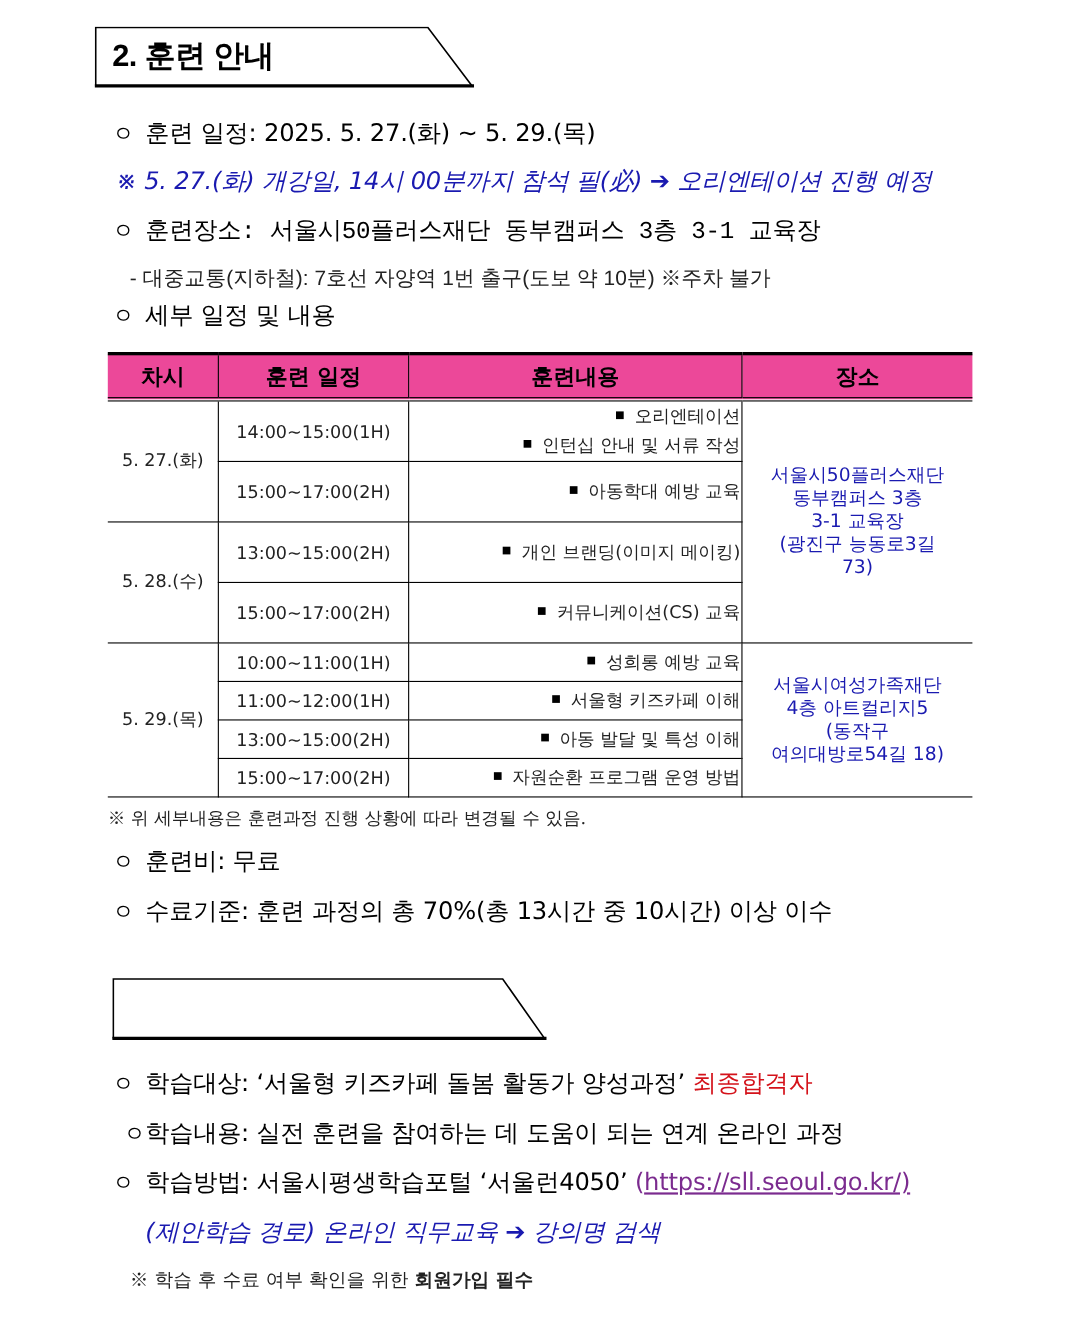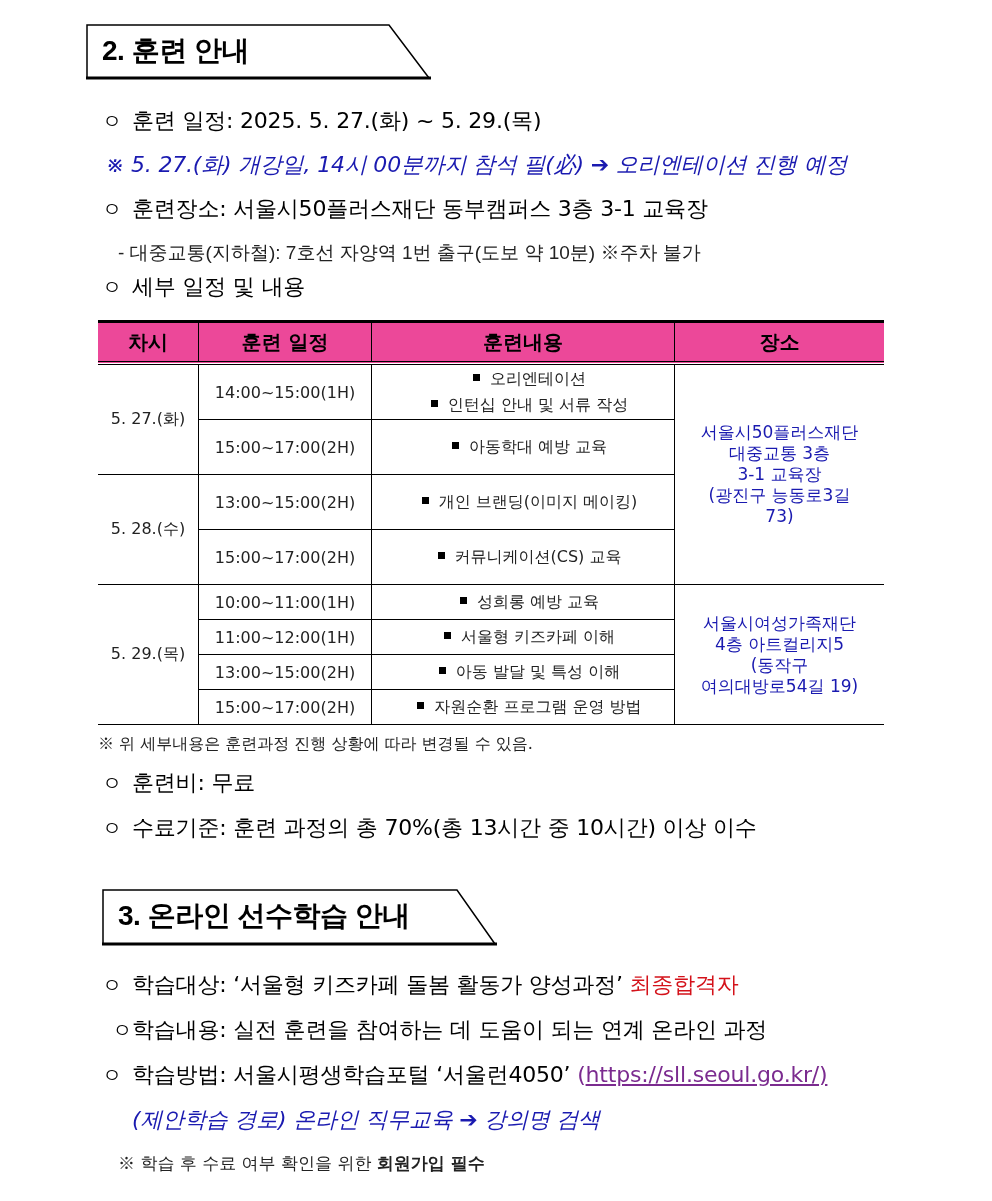--- a/index.html
+++ b/index.html
@@ -17,21 +17,21 @@
           font-family:Liberation Sans, sans-serif; }
   .small-note { position:absolute; white-space:nowrap; font-size:16px; color:#222;
           font-family:"DejaVu Serif","Liberation Serif",serif; }
   table.sched { position:absolute; left:98px; top:320px; width:786px; border-collapse:collapse;
           font-size:16px; }
   table.sched th { background:#ec4899; font-weight:bold; height:36px; font-size:20px;
           border-top:3px solid #000; border-bottom:4px double #000; border-left:1px solid #000; border-right:1px solid #000; }
   table.sched th:first-child, table.sched td.first { border-left:none; }
   table.sched th:last-child, table.sched td.last { border-right:none; }
   table.sched td { border:1px solid #000; text-align:center; vertical-align:middle; color:#222; }
-  table.sched td.content { text-align:center; padding-left:14px;margin-top:48px; }
+  table.sched td.content { text-align:right; padding-left:14px;margin-top:48px; }
   table.sched td.place { color:#1a1ab0; font-size:17px; line-height:21px; }
   .sq { display:inline-block; width:7px; height:7px; background:#000; margin-right:10px; vertical-align:middle; position:relative; top:-2px; }
   .citem { line-height:26px; }
   a.link { color:#7b2b8f; text-decoration:underline; }
 </style>
 </head>
 <body>
 
 <div class="sec-head" style="left:86px; top:24px; width:345px;">
   <svg width="345" height="56">
@@ -40,21 +40,21 @@
   </svg>
   <div class="title">2. 훈련 안내</div>
 </div>
 
 <div class="line" style="top:106px;">
   <span class="bullet">ㅇ</span><span>훈련 일정: 2025. 5. 27.(화) ~ 5. 29.(목)</span>
 </div>
 
 <div class="line blue" style="top:150px; left:106px;">※ 5. 27.(화) 개강일, 14시 00분까지 참석 필(必) ➔ 오리엔테이션 진행 예정</div>
 
-<div class="line" style="top:194px;">
+<div class="line" style="top:194px;font-family:Liberation Mono, monospace;">
   <span class="bullet">ㅇ</span><span>훈련장소: 서울시50플러스재단 동부캠퍼스 3층 3-1 교육장</span>
 </div>
 
 <div class="note" style="top:240px; left:118px;">- 대중교통(지하철): 7호선 자양역 1번 출구(도보 약 10분) ※주차 불가</div>
 
 <div class="line" style="top:272px;">
   <span class="bullet">ㅇ</span><span>세부 일정 및 내용</span>
 </div>
 
 <table class="sched">
@@ -70,21 +70,21 @@
 
     <tr style="height:54px;">
       <td class="first" rowspan="2">5. 27.(화)</td>
       <td>14:00~15:00(1H)</td>
       <td class="content">
         <div class="citem"><span class="sq"></span><span>오리엔테이션</span></div>
         <div class="citem"><span class="sq"></span><span>인턴십 안내 및 서류 작성</span></div>
       </td>
       <td class="place last" rowspan="4">
         <div>서울시50플러스재단</div>
-        <div>대중교통 3층</div>
+        <div>동부캠퍼스 3층</div>
         <div>3-1 교육장</div>
         <div>(광진구 능동로3길</div>
         <div>73)</div>
       </td>
     </tr>
     <tr style="height:55px;">
       <td>15:00~17:00(2H)</td>
       <td class="content">
         <span class="sq"></span><span>아동학대 예방 교육</span>
       </td>
@@ -107,21 +107,21 @@
     <tr style="height:35px;">
       <td class="first" rowspan="4">5. 29.(목)</td>
       <td>10:00~11:00(1H)</td>
       <td class="content">
         <span class="sq"></span><span>성희롱 예방 교육</span>
       </td>
       <td class="place last" rowspan="4">
         <div>서울시여성가족재단</div>
         <div>4층 아트컬리지5</div>
         <div>(동작구</div>
-        <div>여의대방로54길 19)</div>
+        <div>여의대방로54길 18)</div>
       </td>
     </tr>
     <tr style="height:35px;">
       <td>11:00~12:00(1H)</td>
       <td class="content">
         <span class="sq"></span><span>서울형 키즈카페 이해</span>
       </td>
     </tr>
     <tr style="height:35px;">
       <td>13:00~15:00(2H)</td>
@@ -146,21 +146,20 @@
 
 <div class="line" style="top:813px;">
   <span class="bullet">ㅇ</span><span>수료기준: 훈련 과정의 총 70%(총 13시간 중 10시간) 이상 이수</span>
 </div>
 
 <div class="sec-head" style="left:102px; top:889px; width:395px;">
   <svg width="395" height="58">
     <polyline points="1,55 1,1 355,1 393,55" fill="none" stroke="#000" stroke-width="1.5"></polyline>
     <line x1="0" y1="55" x2="395" y2="55" stroke="#000" stroke-width="3"></line>
   </svg>
-  <div class="title">3. 온라인 선수학습 안내</div>
 </div>
 
 <div class="line" style="top:970px;">
   <span class="bullet">ㅇ</span><span>학습대상: ‘서울형 키즈카페 돌봄 활동가 양성과정’ </span><span class="red">최종합격자</span>
 </div>
 
 <div class="line" style="top:1015px;text-align:right;">
   <span class="bullet">ㅇ</span><span>학습내용: 실전 훈련을 참여하는 데 도움이 되는 연계 온라인 과정</span>
 </div>
 

